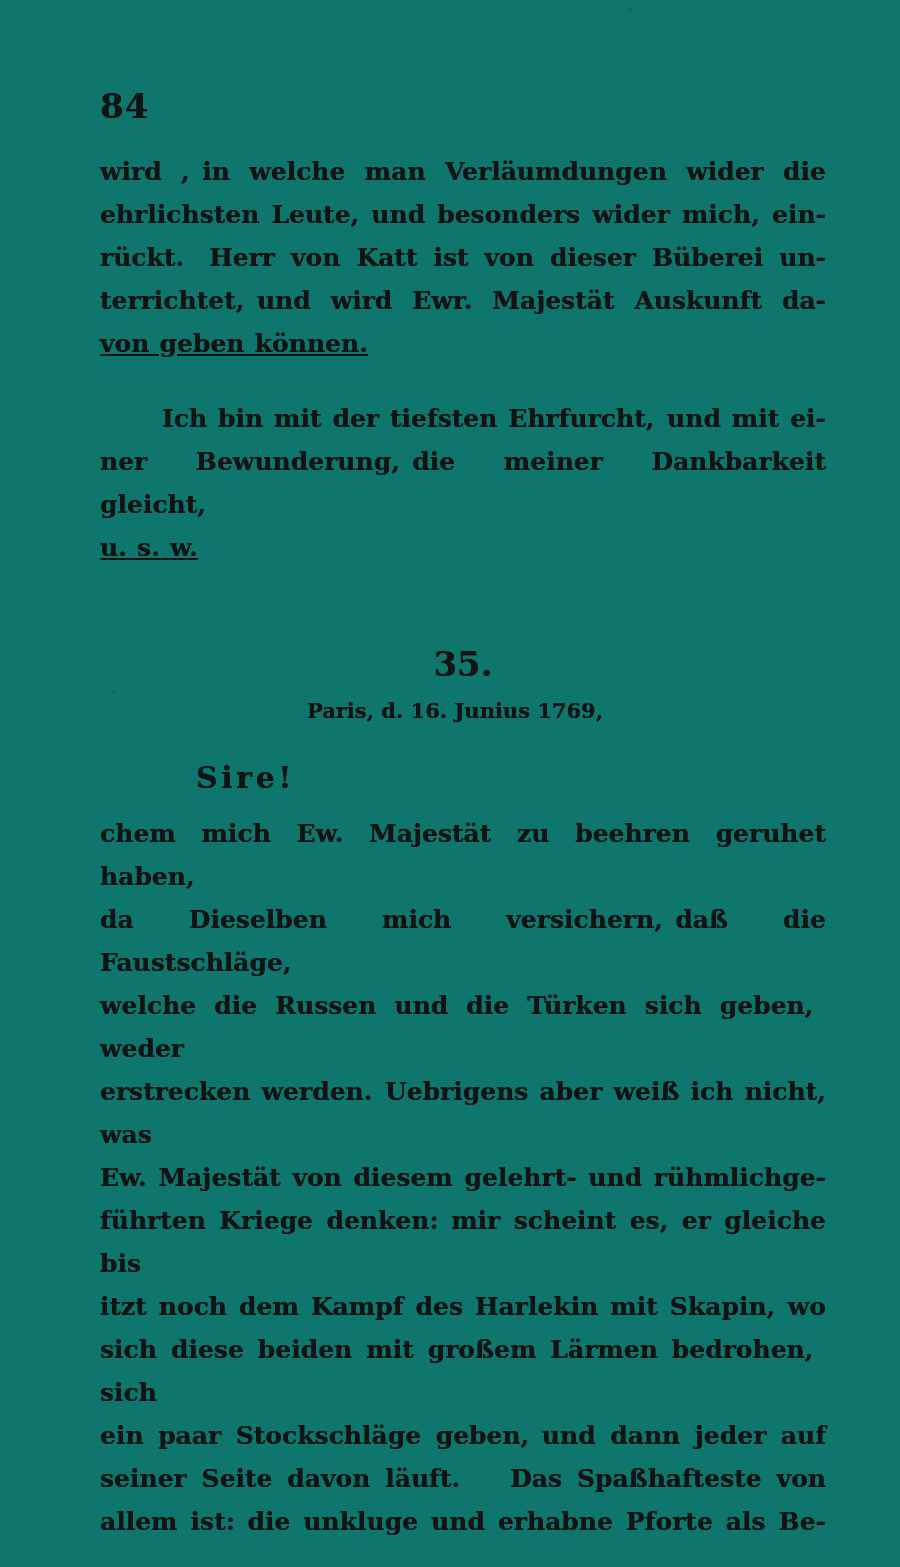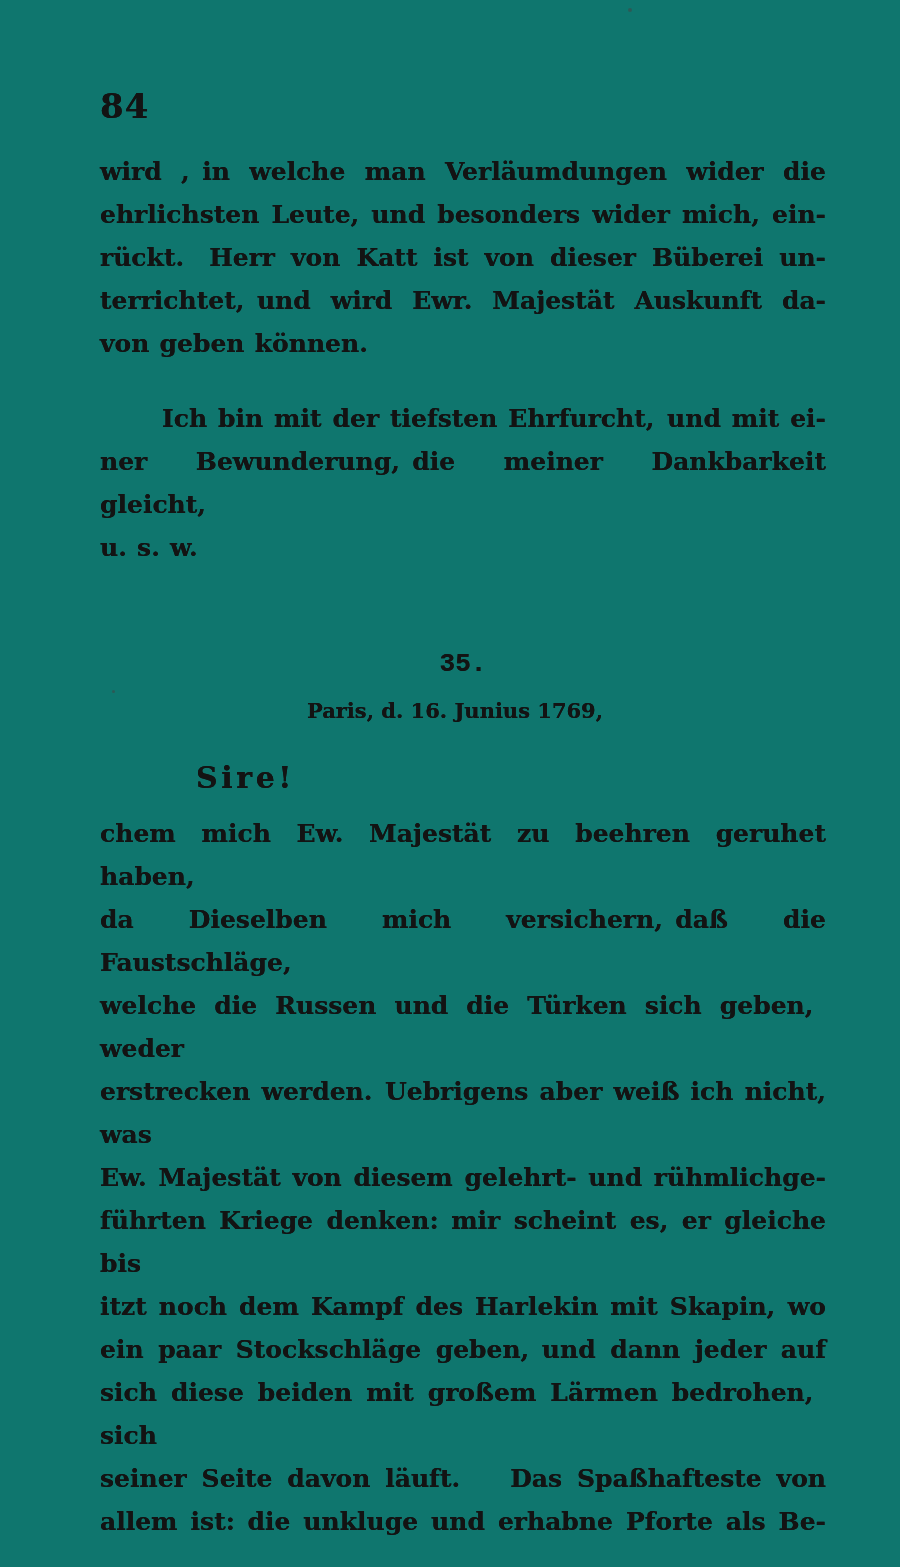--- a/index.html
+++ b/index.html
@@ -31,39 +31,39 @@
     line-height:43px;
     text-align:justify;
     text-align-last:justify;
     word-spacing:0.06em;
     text-shadow:0 0 0.5px currentColor;
     white-space:normal;
   }
   .line.short{
     text-align:center;
     text-align-last:left;
+    text-decoration:underline;
   }
   .line.indent{
     text-indent:62px;
     margin-top:32px;
   }
   .initial{
     font-size:47px;
     line-height:0;
     vertical-align:-9px;
     letter-spacing:0;
     padding-right:1px;
   }
   .section-heading{
     margin-top:74px;
-    font-size:26px;
+    font-size:34px;
     line-height:43px;
     text-align:center;
     text-shadow:0 0 0.5px currentColor;
-    font-family:Liberation Mono, monospace;
   }
   .dateline{
     margin-top:8px;
     font-size:21px;
     line-height:34px;
     text-align:center;
     padding-right:16px;
     text-shadow:0 0 0.5px currentColor;
   }
   .salutation{
@@ -119,21 +119,21 @@
     <div class="salutation">Sire!</div>
 
     <div class="body-block">
       <div class="line">chem mich Ew. Majestät zu beehren geruhet haben,</div>
       <div class="line">da Dieselben mich versichern, daß die Faustschläge,</div>
       <div class="line">welche die Russen und die Türken sich geben, weder</div>
       <div class="line">erstrecken werden. Uebrigens aber weiß ich nicht, was</div>
       <div class="line">Ew. Majestät von diesem gelehrt- und rühmlichge-</div>
       <div class="line">führten Kriege denken: mir scheint es, er gleiche bis</div>
       <div class="line">itzt noch dem Kampf des Harlekin mit Skapin, wo</div>
+      <div class="line">sich diese beiden mit großem Lärmen bedrohen, sich</div>
       <div class="line">ein paar Stockschläge geben, und dann jeder auf</div>
-      <div class="line">sich diese beiden mit großem Lärmen bedrohen, sich</div>
       <div class="line">seiner Seite davon läuft.  Das Spaßhafteste von</div>
       <div class="line">allem ist: die unkluge und erhabne Pforte als Be-</div>
 
     </div>
 
   </div>
 </div>
 
 </body></html>

